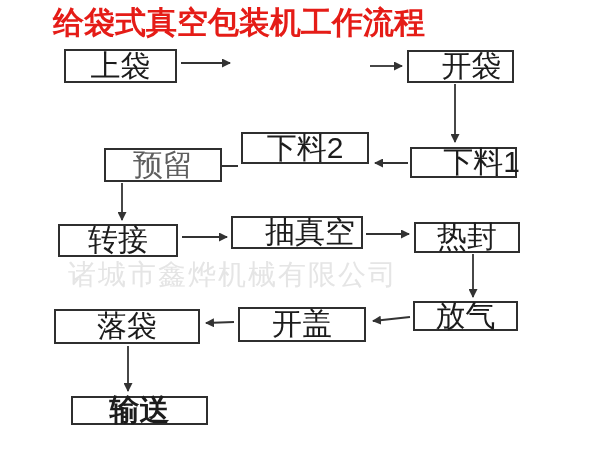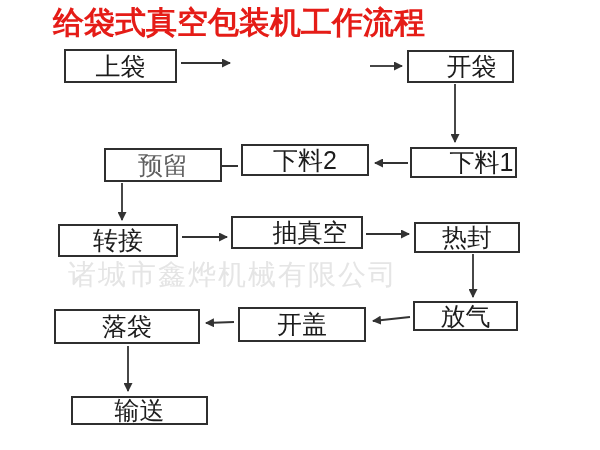--- a/index.html
+++ b/index.html
@@ -43,21 +43,21 @@
     white-space: nowrap;
     z-index: 0;
     user-select: none;
   }
   .box {
     position: absolute;
     box-sizing: border-box;
     border: 2px solid var(--border-dark);
     background: var(--bg);
     color: var(--text-dark);
-    font-size: 25px;
+    font-size: 30px;
     display: flex;
     align-items: center;
     justify-content: center;
     white-space: nowrap;
     z-index: 2;
   }
   .box.muted { color: var(--muted-text); margin-left: 44px; }
   svg.arrows {
     position: absolute;
     left: 0; top: 0;
@@ -103,26 +103,26 @@
 
     <line x1="234" y1="322" x2="206" y2="323" stroke="#333333" stroke-width="1.8" marker-end="url(#ah)"></line>
 
     <line x1="128" y1="346" x2="128" y2="391" stroke="#333333" stroke-width="1.8" marker-end="url(#ah)"></line>
   </svg>
 
   <div class="box" style="left:64px;  top:49px;  width:113px; height:34px;">上袋</div>
   <div class="box" style="left:407px; top:50px;  width:107px; height:33px;padding-left:22px;">开袋</div>
 
   <div class="box" style="left:410px; top:147px; width:107px; height:31px;padding-left:36px;">下料1</div>
-  <div class="box" style="left:241px; top:144px; width:128px; height:32px;">下料2</div>
+  <div class="box" style="left:241px; top:132px; width:128px; height:32px;">下料2</div>
   <div class="box muted" style="left:60px; top:148px; width:118px; height:34px;">预留</div>
 
   <div class="box" style="left:58px;  top:224px; width:120px; height:33px;">转接</div>
   <div class="box" style="left:231px; top:216px; width:132px; height:33px;padding-left:26px;">抽真空</div>
   <div class="box" style="left:414px; top:222px; width:106px; height:31px;">热封</div>
 
   <div class="box" style="left:413px; top:301px; width:105px; height:30px;">放气</div>
   <div class="box" style="left:238px; top:307px; width:128px; height:35px;">开盖</div>
   <div class="box" style="left:54px;  top:309px; width:146px; height:35px;">落袋</div>
 
-  <div class="box" style="left:71px;  top:396px; width:137px; height:29px;">输送</div>
+  <div class="box" style="left:71px;  top:396px; width:137px; height:29px;font-weight:bold;">输送</div>
 
 </div>
 
 </body></html>

